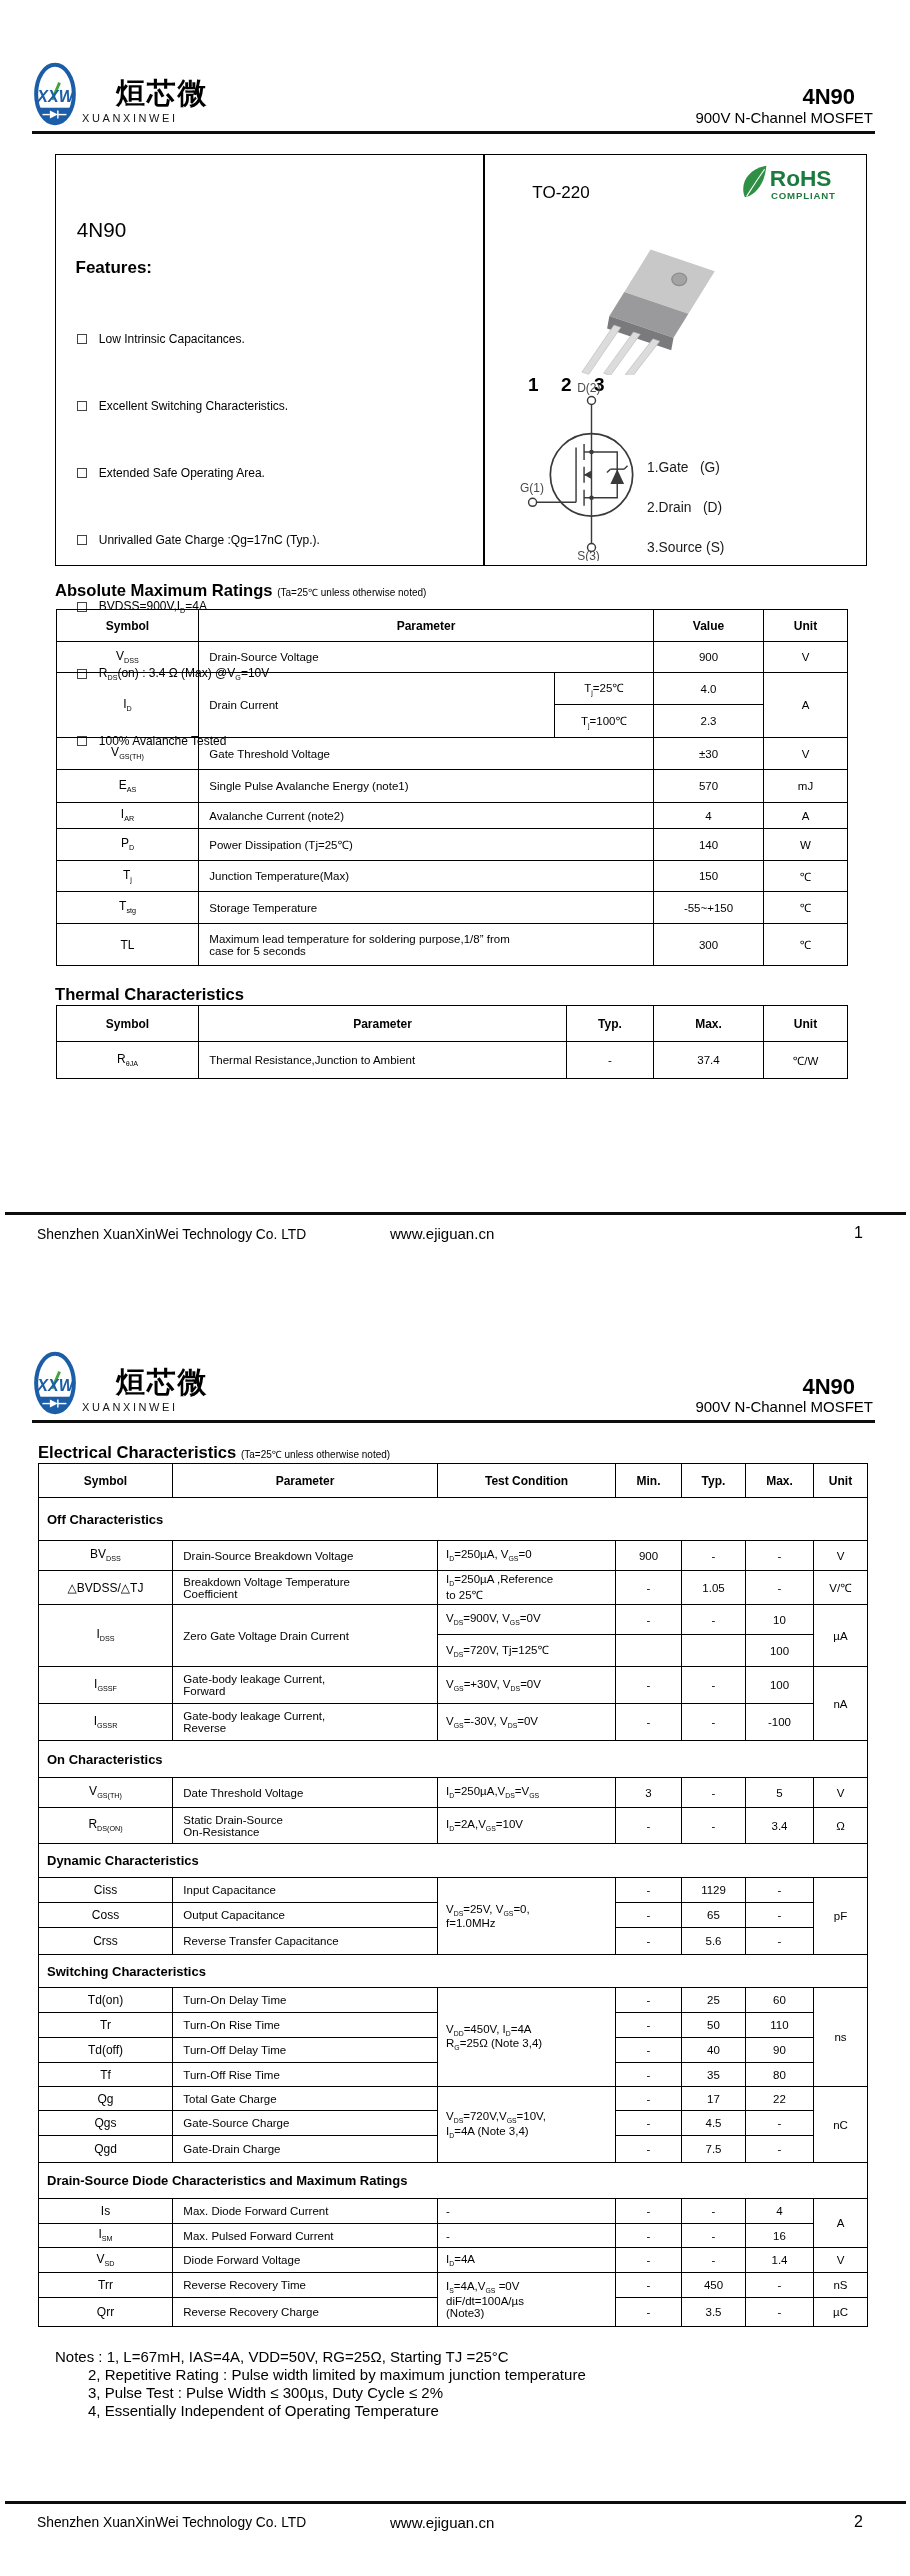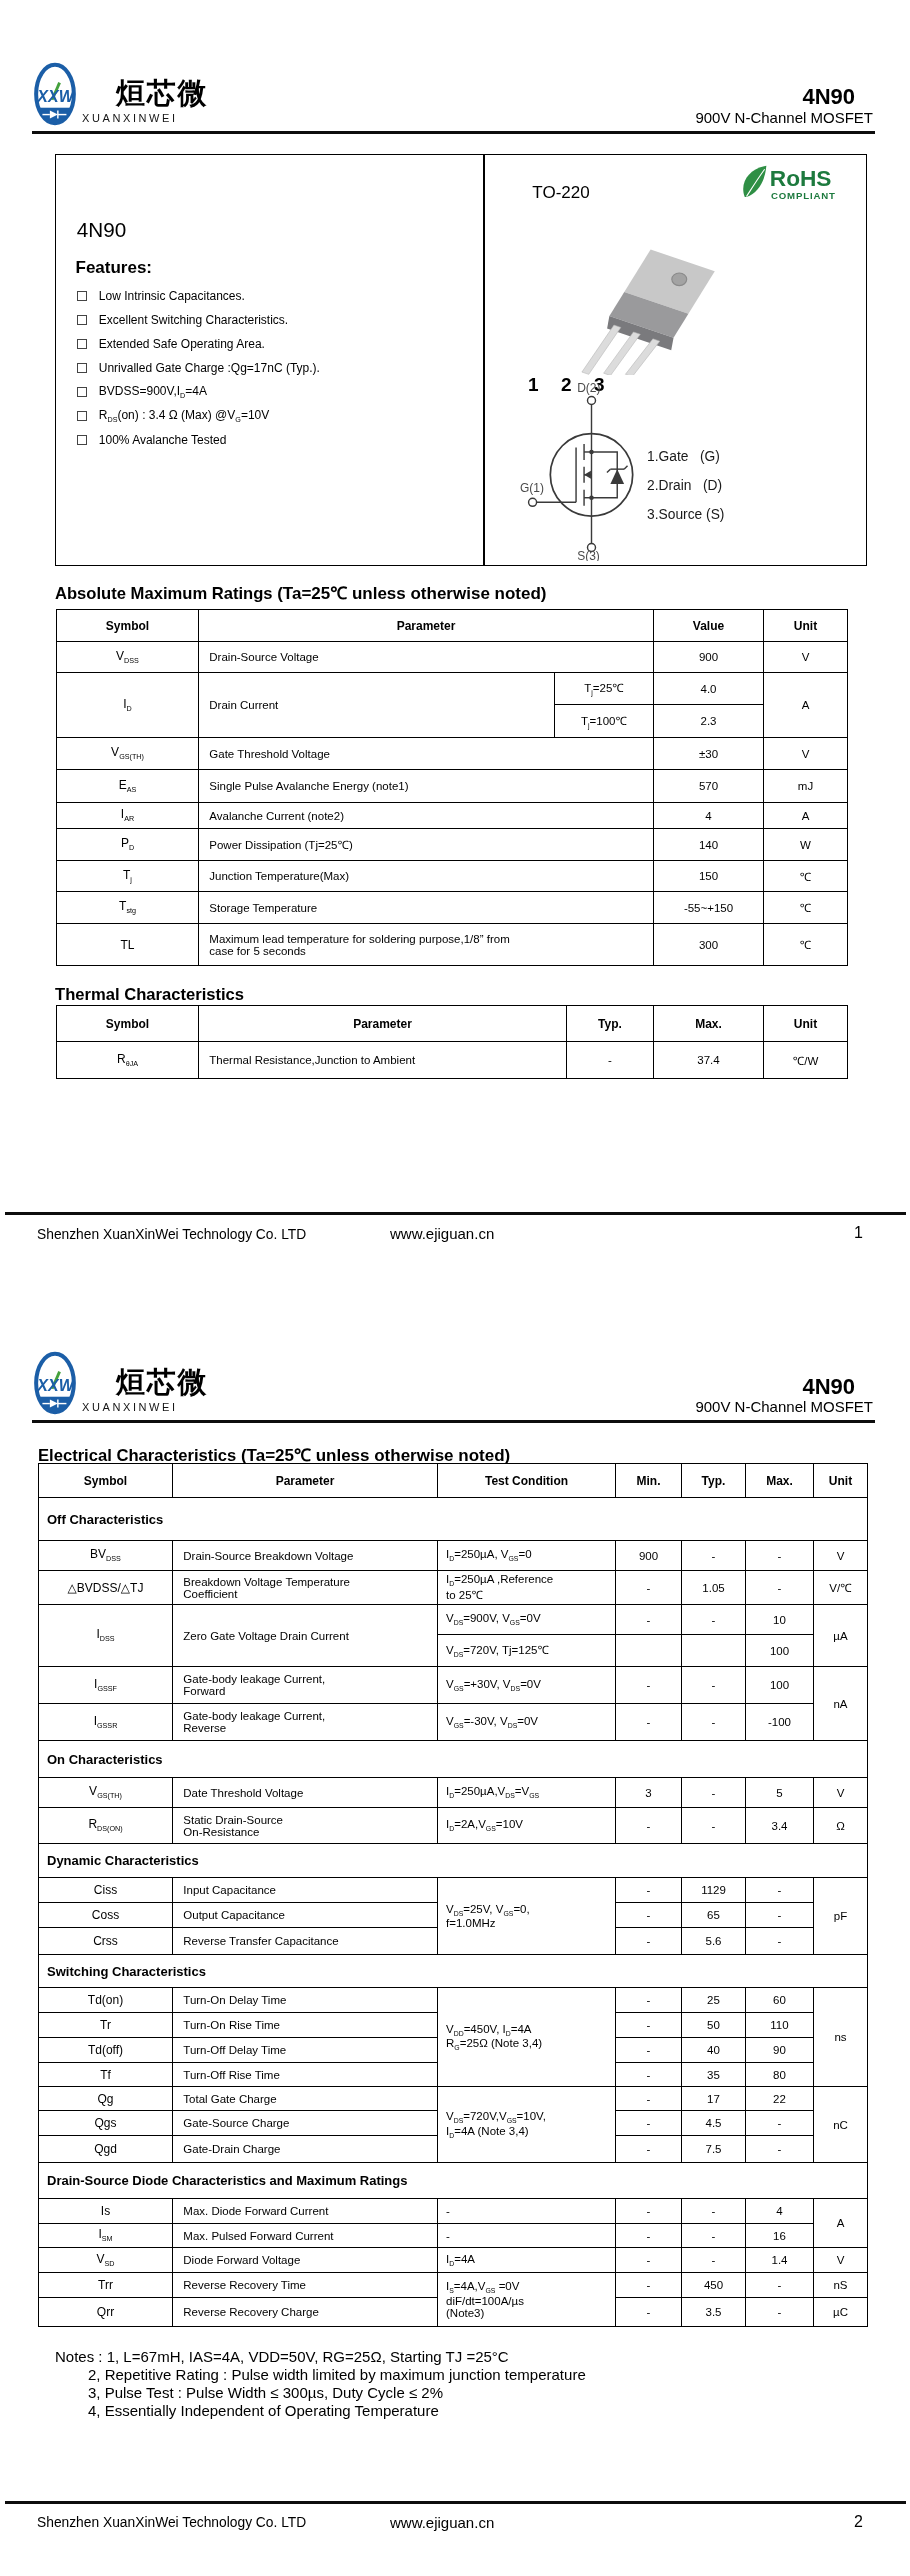--- a/index.html
+++ b/index.html
@@ -12,33 +12,33 @@
   .logo-cn{position:absolute;left:47px;top:11.5px;font-size:29px;font-weight:bold;letter-spacing:1.7px;margin-left:36px;}
   .logo-en{position:absolute;left:49px;top:50px;font-size:11px;letter-spacing:2.6px;color:#141414;}
   .hdr-part{position:absolute;right:55px;font-size:22px;font-weight:bold;}
   .hdr-sub{position:absolute;right:37px;font-size:15px;}
   
   .intro-box{position:absolute;left:55px;top:154px;width:810px;height:410px;border:1.7px solid #000;}
   .intro-divider{position:absolute;left:427px;top:0;width:1.7px;height:100%;background:#000;}
   .intro-part{position:absolute;left:20.7px;top:63px;font-size:20.7px;}
   .features-title{position:absolute;left:19.5px;top:103px;font-size:17px;font-weight:bold;}
   .features{position:absolute;left:20.7px;top:129px;margin:0;padding:0;list-style:none;}
-  .features li{height:24px;display:flex;align-items:center;font-size:12px;}
+  .features li{height:24px;display:flex;align-items:center;font-size:12px;margin-top:43px;}
   .cb{width:8.6px;height:8.6px;border:1.1px solid #444;margin-right:11.5px;flex:0 0 auto;}
   .pkg-label{position:absolute;left:436px;top:27.5px;width:138px;text-align:center;font-size:17px;}
   .rohs{position:absolute;left:680px;top:8px;}
   .pkg-img{position:absolute;left:448px;top:91px;}
   .pins{position:absolute;left:472px;top:219px;font-size:19px;font-weight:bold;letter-spacing:8.6px;}
   .mosfet{position:absolute;left:464px;top:228px;}
   .pin-legend{position:absolute;left:591px;top:287px;font-size:13.8px;line-height:29px;color:#1a1a1a;}
-  .pre{white-space:pre;}
+  .pre{white-space:pre;margin-top:11px;}
   
   .sec-title{position:absolute;left:55px;white-space:nowrap;}
   .sec-title .big{font-size:16.6px;font-weight:bold;}
-  .sec-title .small{font-size:17px;font-weight:bold;margin-left:4.6px;}
+  .sec-title .small{font-size:10px;font-weight:normal;margin-left:4.6px;}
   
   .dtable{position:absolute;border-collapse:collapse;table-layout:fixed;border:1.7px solid #000;}
   .dtable td{border:1.1px solid #000;border-top-width:1.7px;border-bottom-width:1.7px;
              text-align:center;font-size:11.5px;padding:1.1px 3.4px;overflow:hidden;}
   .dtable .hd{font-weight:bold;font-size:12px;}
   .dtable .sym{font-size:12px;}
   .dtable .pl{text-align:left;padding-left:10.3px;white-space:pre-line;}
   .dtable .cl{text-align:left;padding-left:8px;white-space:pre-line;}
   .dtable .section{text-align:left;padding-left:8px;font-weight:bold;font-size:13px;}
   sub{font-size:0.6em;}

